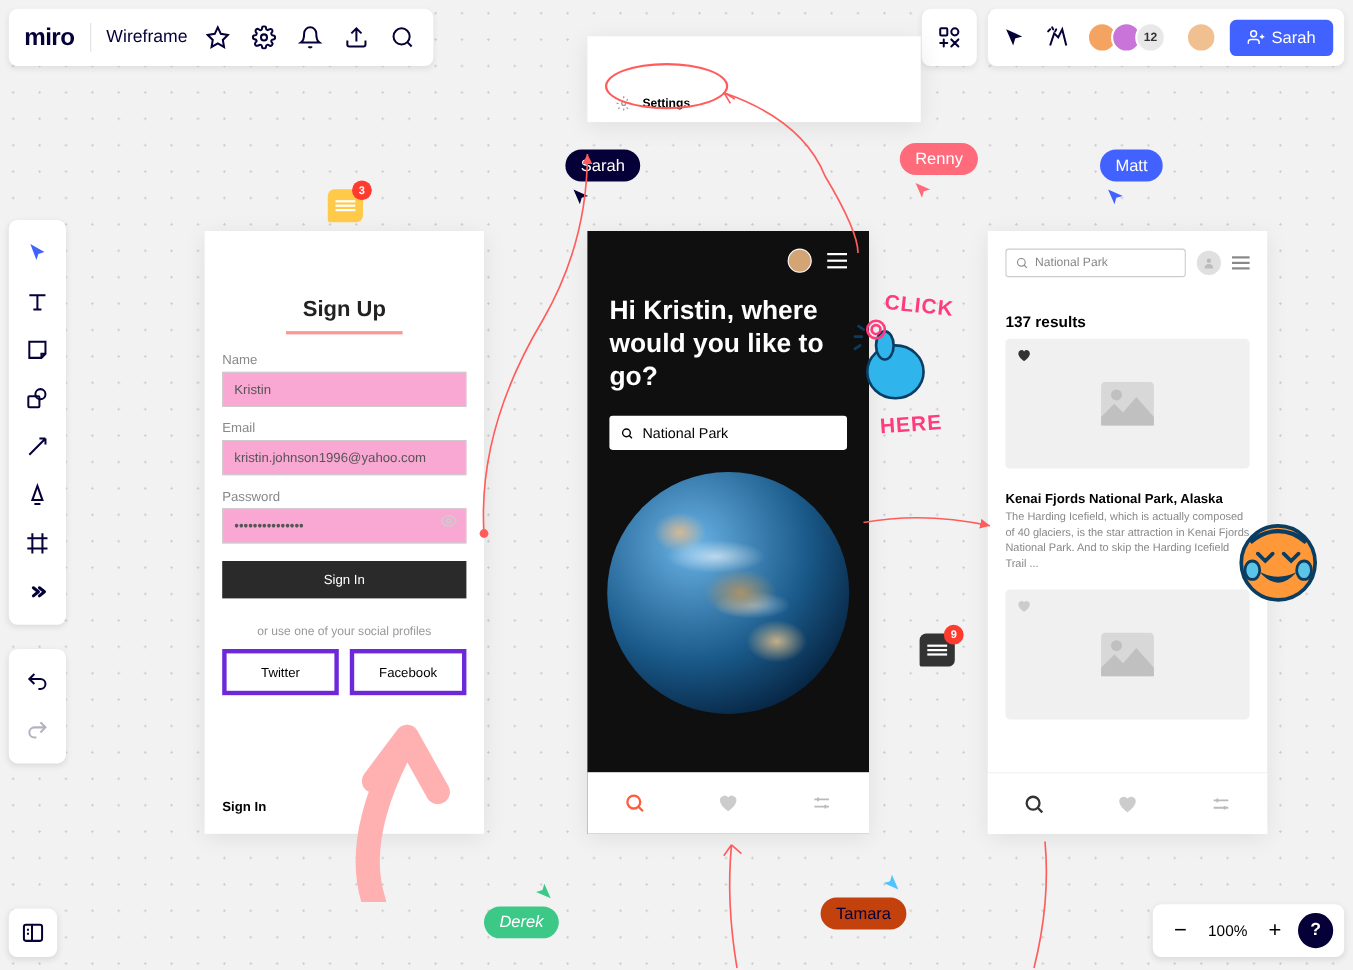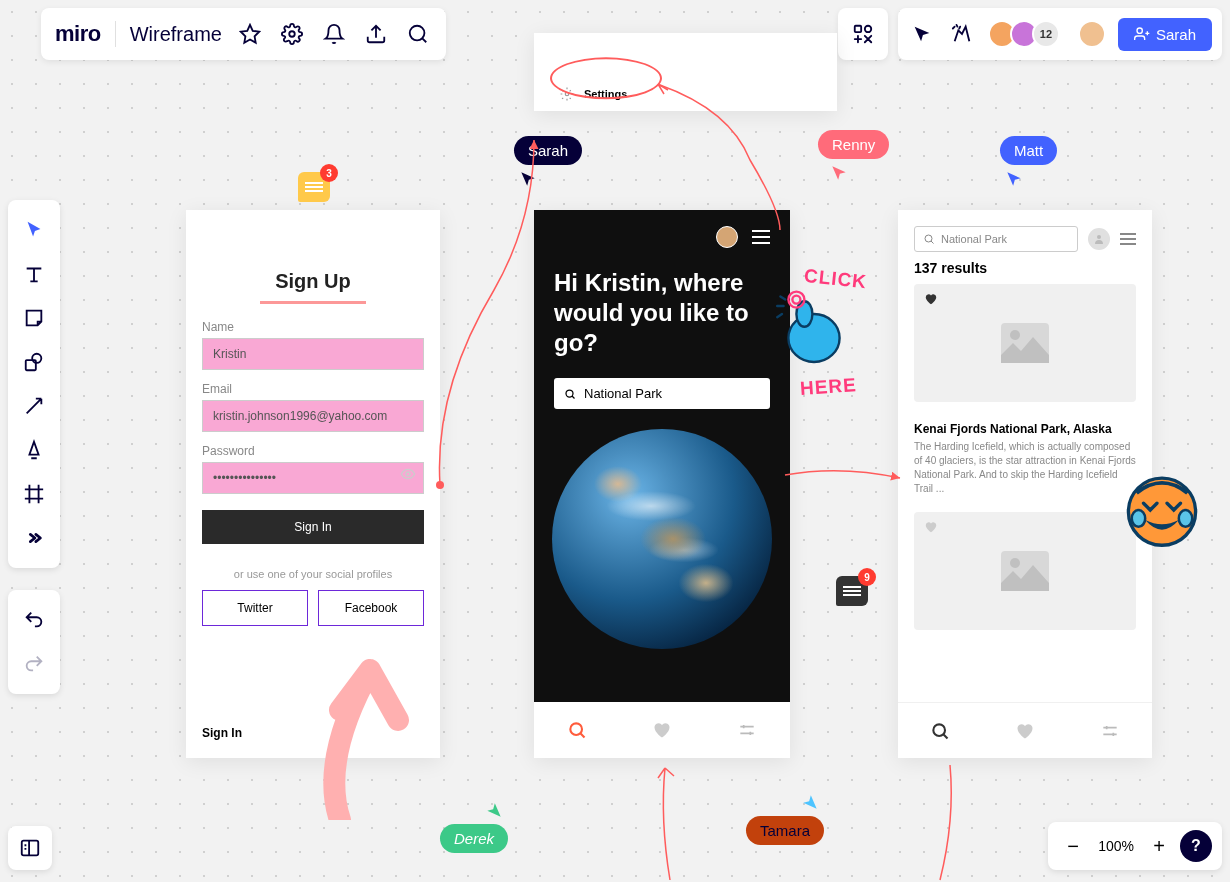--- a/index.html
+++ b/index.html
@@ -18,25 +18,24 @@
   background-position: 0 0;
 }
 
 .top-header {
   position: absolute; top: 8px; left: 8px;
   background: #fff; border-radius: 8px;
   box-shadow: 0 2px 6px rgba(0,0,0,0.08);
   display: flex; align-items: center;
   padding: 8px 14px; gap: 14px;
   height: 52px;
-  margin-left: 33px;
 }
 .logo { font-weight: 700; font-size: 22px; color: #050038; letter-spacing: -0.5px; }
 .divider-v { width: 1px; height: 26px; background: #e0e0e0; }
-.board-name { font-size: 20px; color: #050038; font-weight: 500; }
+.board-name { font-size: 16px; color: #050038; font-weight: 500; }
 .icon-btn { width: 28px; height: 28px; display: flex; align-items: center; justify-content: center; cursor: pointer; color: #050038; }
 .icon-btn svg { width: 22px; height: 22px; }
 
 .top-right {
   position: absolute; top: 8px; right: 8px;
   display: flex; gap: 10px;
   align-items: stretch;
 }
 .tr-box { background: #fff; border-radius: 8px; box-shadow: 0 2px 6px rgba(0,0,0,0.08); display:flex; align-items:center; padding: 0 10px; height:52px; }
 .tr-box.single { padding: 0 14px; }
@@ -72,21 +71,21 @@
 .f1 { padding: 60px 16px 0; }
 .f1-title { text-align:center; font-weight:700; font-size:20px; color:#222; }
 .f1-underline { width:106px; height:3px; background:#fc9898; margin: 8px auto 16px; }
 .f1-label { font-size:12px; color:#888; margin-top:12px; }
 .f1-input { width:100%; border:1px solid #ccc; padding:8px 10px; font-size:12px; margin-top:4px; background:#f9a8d4; color:#555; }
 .f1-pwd-wrap { position:relative; }
 .f1-eye { position:absolute; right:8px; top:50%; transform:translateY(-50%); color:#ccc; }
 .f1-signin { width:100%; background:#2a2a2a; color:#fff; border:none; padding:10px; font-size:12px; margin-top:16px; cursor:pointer; }
 .f1-or { text-align:center; font-size:11px; color:#999; margin-top:24px; }
 .f1-socials { display:flex; gap:10px; margin-top:10px; }
-.f1-social { flex:1; border:1px solid #6d28d9; padding:10px; font-size:12px; text-align:center; cursor:pointer; }
+.f1-social { flex:1; border:4px solid #6d28d9; padding:10px; font-size:12px; text-align:center; cursor:pointer; }
 .f1-bottom { position:absolute; bottom:18px; left:16px; font-size:12px; font-weight:600; cursor:pointer; }
 
 .f2-row { display:flex; align-items:center; gap:10px; padding-left:26px; }
 .f2-circle { position:absolute; left:16px; top:50%; transform:translateY(-35%); width:112px; height:42px; border:2px solid #ff5c5c; border-radius:50%; }
 
 .f3-top { display:flex; justify-content:flex-end; align-items:center; gap:14px; padding:16px 20px 0; }
 .f3-avatar { width:22px; height:22px; border-radius:50%; background:#d4a574; border:1px solid #fff;}
 .f3-menu { display:flex; flex-direction:column; gap:4px; cursor:pointer; }
 .f3-menu span { width:18px; height:2px; background:#fff; }
 .f3-greeting { color:#fff; font-size:24px; font-weight:700; line-height:1.25; padding: 20px 20px 0; }
@@ -103,21 +102,21 @@
   radial-gradient(ellipse 70px 25px at 60% 55%, rgba(255,255,255,0.5) 0%, transparent 50%);
   border-radius:50%; }
 .f3-nav { position:absolute; bottom:0; left:0; right:0; height:56px; background:#fff; display:flex; justify-content:space-around; align-items:center; }
 
 .f4 { padding:16px; }
 .f4-top { display:flex; align-items:center; gap:10px; }
 .f4-search { flex:1; border:1px solid #ccc; border-radius:3px; padding:6px 8px; display:flex; align-items:center; gap:6px; font-size:11px; color:#888; }
 .f4-avatar { width:22px; height:22px; border-radius:50%; background:#e0e0e0; display:flex;align-items:center;justify-content:center;}
 .f4-menu { display:flex; flex-direction:column; gap:3px; cursor:pointer; }
 .f4-menu span { width:16px; height:2px; background:#888; }
-.f4-results { font-size:14px; font-weight:600; margin-top:8px; }
+.f4-results { font-size:14px; font-weight:600; margin-top:32px; }
 .f4-card { background:#f0f0f0; border-radius:4px; height:118px; margin-top:8px; position:relative; display:flex;align-items:center;justify-content:center; }
 .f4-heart { position:absolute; top:8px; left:10px; }
 .f4-imgph { color:#ccc; }
 .f4-rtitle { font-size:12px; font-weight:700; margin-top:20px; }
 .f4-rdesc { font-size:10px; color:#888; line-height:1.4; margin-top:4px; }
 .f4-nav { position:absolute; bottom:0; left:0; right:0; height:56px; background:#fff; display:flex; justify-content:space-around; align-items:center; border-top:1px solid #f0f0f0;}
 
 .user-cursor { position:absolute; display:flex; flex-direction:column; align-items:center; pointer-events:none; }
 .user-label { padding:6px 14px; border-radius:20px; color:#fff; font-size:15px; font-weight:500; white-space:nowrap; }
 .cursor-svg { width:20px; height:20px; }

